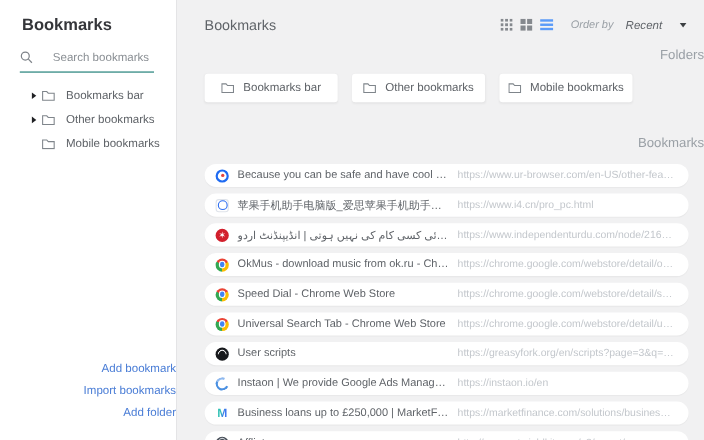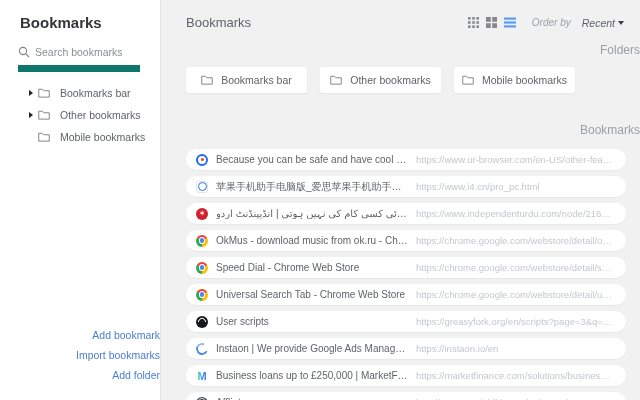--- a/index.html
+++ b/index.html
@@ -13,22 +13,22 @@
   
   .sidebar {
     width:161px; height:400px; background:#fff;
     border-right:1px solid #e4e4e6;
     display:flex; flex-direction:column;
     padding:14px 0 10px 0; flex:none;
   }
   .sidebar-title { font-size:15px; font-weight:bold; color:#35363a; margin:0 0 15px 20px; }
   .search-box {
     margin:0 20px 10px 18px;
-    display:flex; align-items:center; gap:5px;
-    border-bottom:7px solid #0f766e; padding-bottom:7px;
+    display:flex; align-items:center; gap:18px;
+    border-bottom:1px solid #0f766e; padding-bottom:7px;
   }
   .search-box input {
     border:none; outline:none; width:100%;
     font-size:10.5px; color:#5f6368; font-family:"Liberation Sans",sans-serif;
     background:transparent;
   }
   .search-box input::placeholder { color:#8a8f94; }
   .tree { padding-left:24px; }
   .tree-item { display:flex; align-items:center; height:22px; cursor:default; }
   .expander-box { width:14px; display:flex; justify-content:center; }
@@ -41,21 +41,21 @@
   .side-links { margin-top:auto; padding:0 0 8px 18px;text-align:right; }
   .side-link { font-size:10.5px; color:#4a7dd6; margin-top:7px; line-height:13px; cursor:pointer; }
 
   
   .main { flex:1; display:flex; flex-direction:column; background:#f1f1f2; min-width:0; }
   .main-header { display:flex; align-items:center; padding:15px 16px 0 25px; }
   .main-title { font-size:13px; color:#5f6368; }
   .header-right { margin-left:auto; display:flex; align-items:center;font-style:italic; }
   .view-icon { margin-left:7px; display:flex; align-items:center; cursor:pointer; }
   .orderby-label { font-size:10px; color:#9aa0a6; margin-left:16px; }
-  .order-select { display:flex; align-items:center; gap:3px; margin-left:11px; cursor:pointer; }
+  .order-select { display:flex; align-items:center; gap:16px; margin-left:11px; cursor:pointer; }
   .order-value { font-size:10.5px; color:#5f6368; }
   .caret {
     width:0; height:0;
     border-left:3.5px solid transparent; border-right:3.5px solid transparent;
     border-top:4px solid #3c4043;
   }
 
   .section-label { font-size:12px; color:#9aa0a6;text-align:right; }
   .folders-label { margin:13px 0 0 25px; }
   .bookmarks-label { margin:30px 0 0 25px; }

